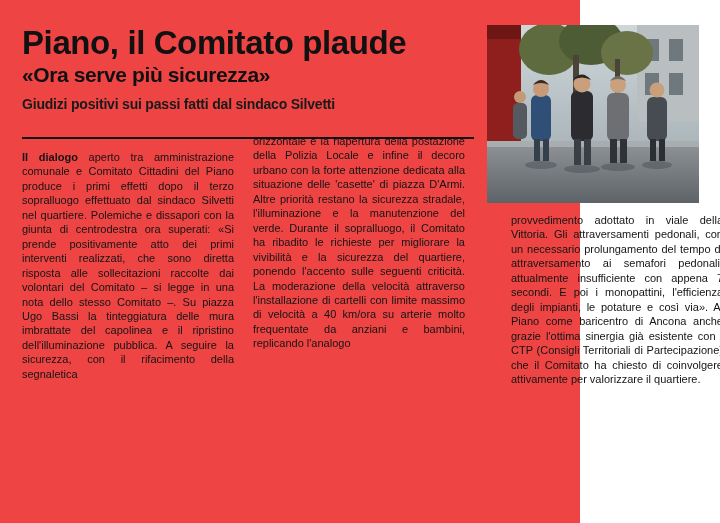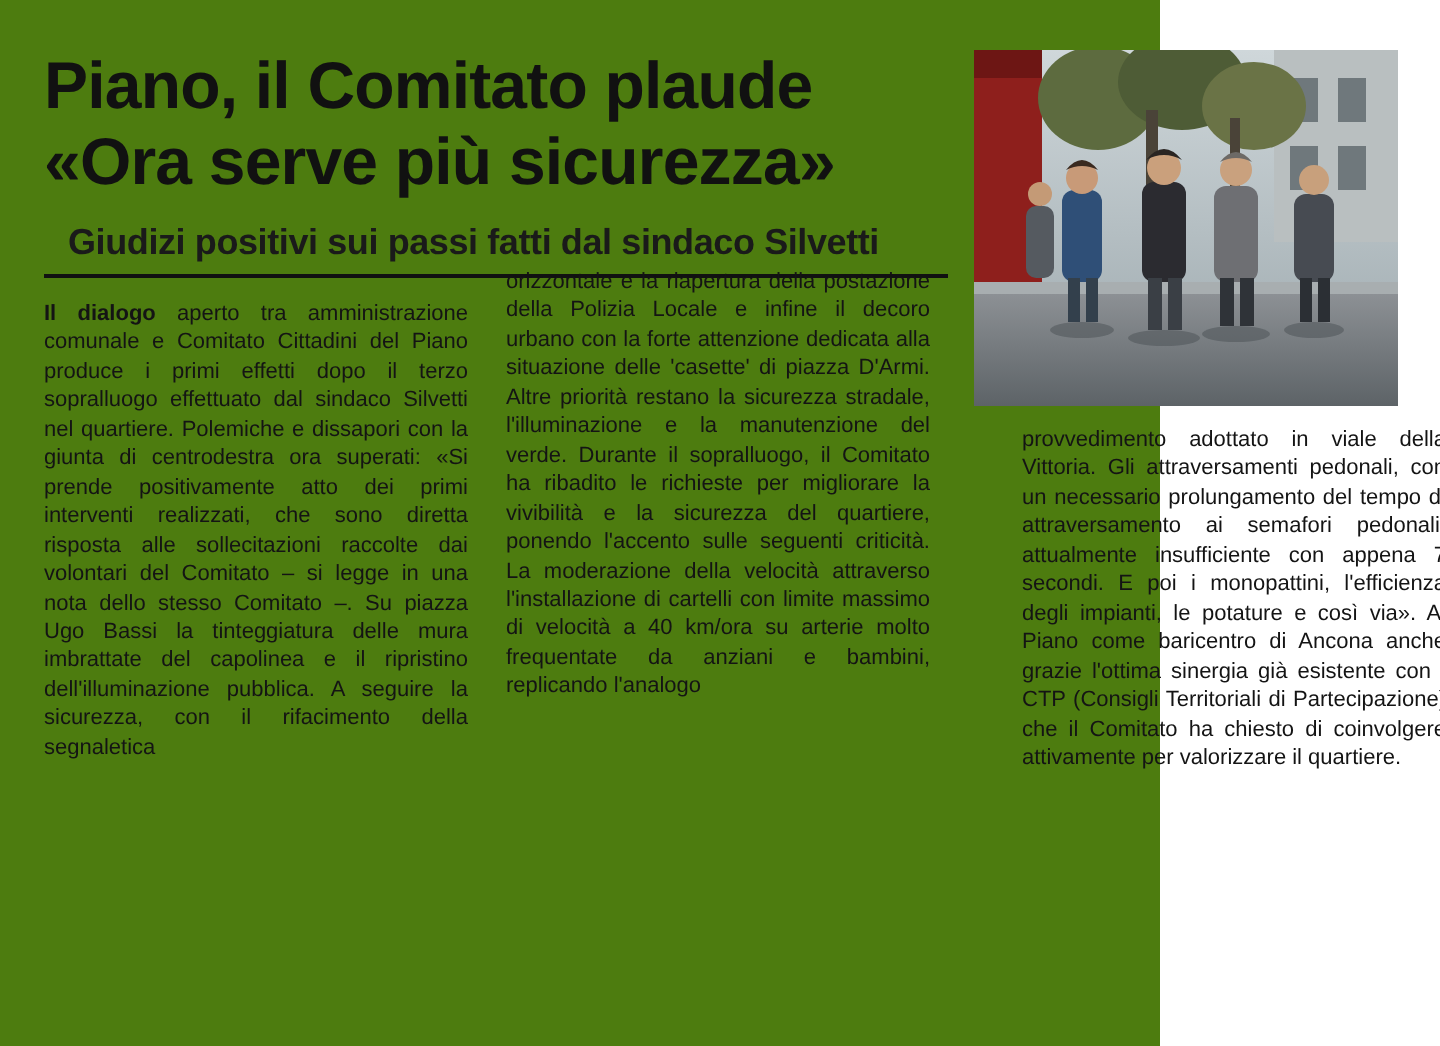--- a/index.html
+++ b/index.html
@@ -13,55 +13,55 @@
     font-family: "Liberation Sans", sans-serif;
     color: #111111;
     position: relative;
     overflow: hidden;
   }
   .page {
     position: absolute;
     left: 0; top: 0;
     width: 580px;
     height: 523px;
-    background: #4d7c0f;
+    background: #ef4444;
   }
 
   
   .headline-block {
     position: absolute;
     left: 22px;
     top: 26px;
     width: 452px;
   }
   .headline-1 {
     font-size: 33px;
     font-weight: bold;
     line-height: 1.06;
     letter-spacing: -0.4px;
     color: #111111;
     margin: 0 0 3px 0;
     white-space: nowrap;
   }
   .headline-2 {
-    font-size: 33px;
+    font-size: 21px;
     font-weight: bold;
     line-height: 1.06;
     letter-spacing: -0.4px;
     color: #111111;
     margin: 0 0 10px 0;
     white-space: nowrap;
   }
   .subhead {
-    font-size: 18px;
+    font-size: 14px;
     font-weight: bold;
     line-height: 1.15;
     letter-spacing: -0.2px;
     color: #1a1a1a;
-    margin: 12px;
+    margin: 0;
     white-space: nowrap;
   }
   .rule {
     position: absolute;
     left: 22px;
     top: 137px;
     width: 452px;
     height: 2px;
     background: #111111;
   }

